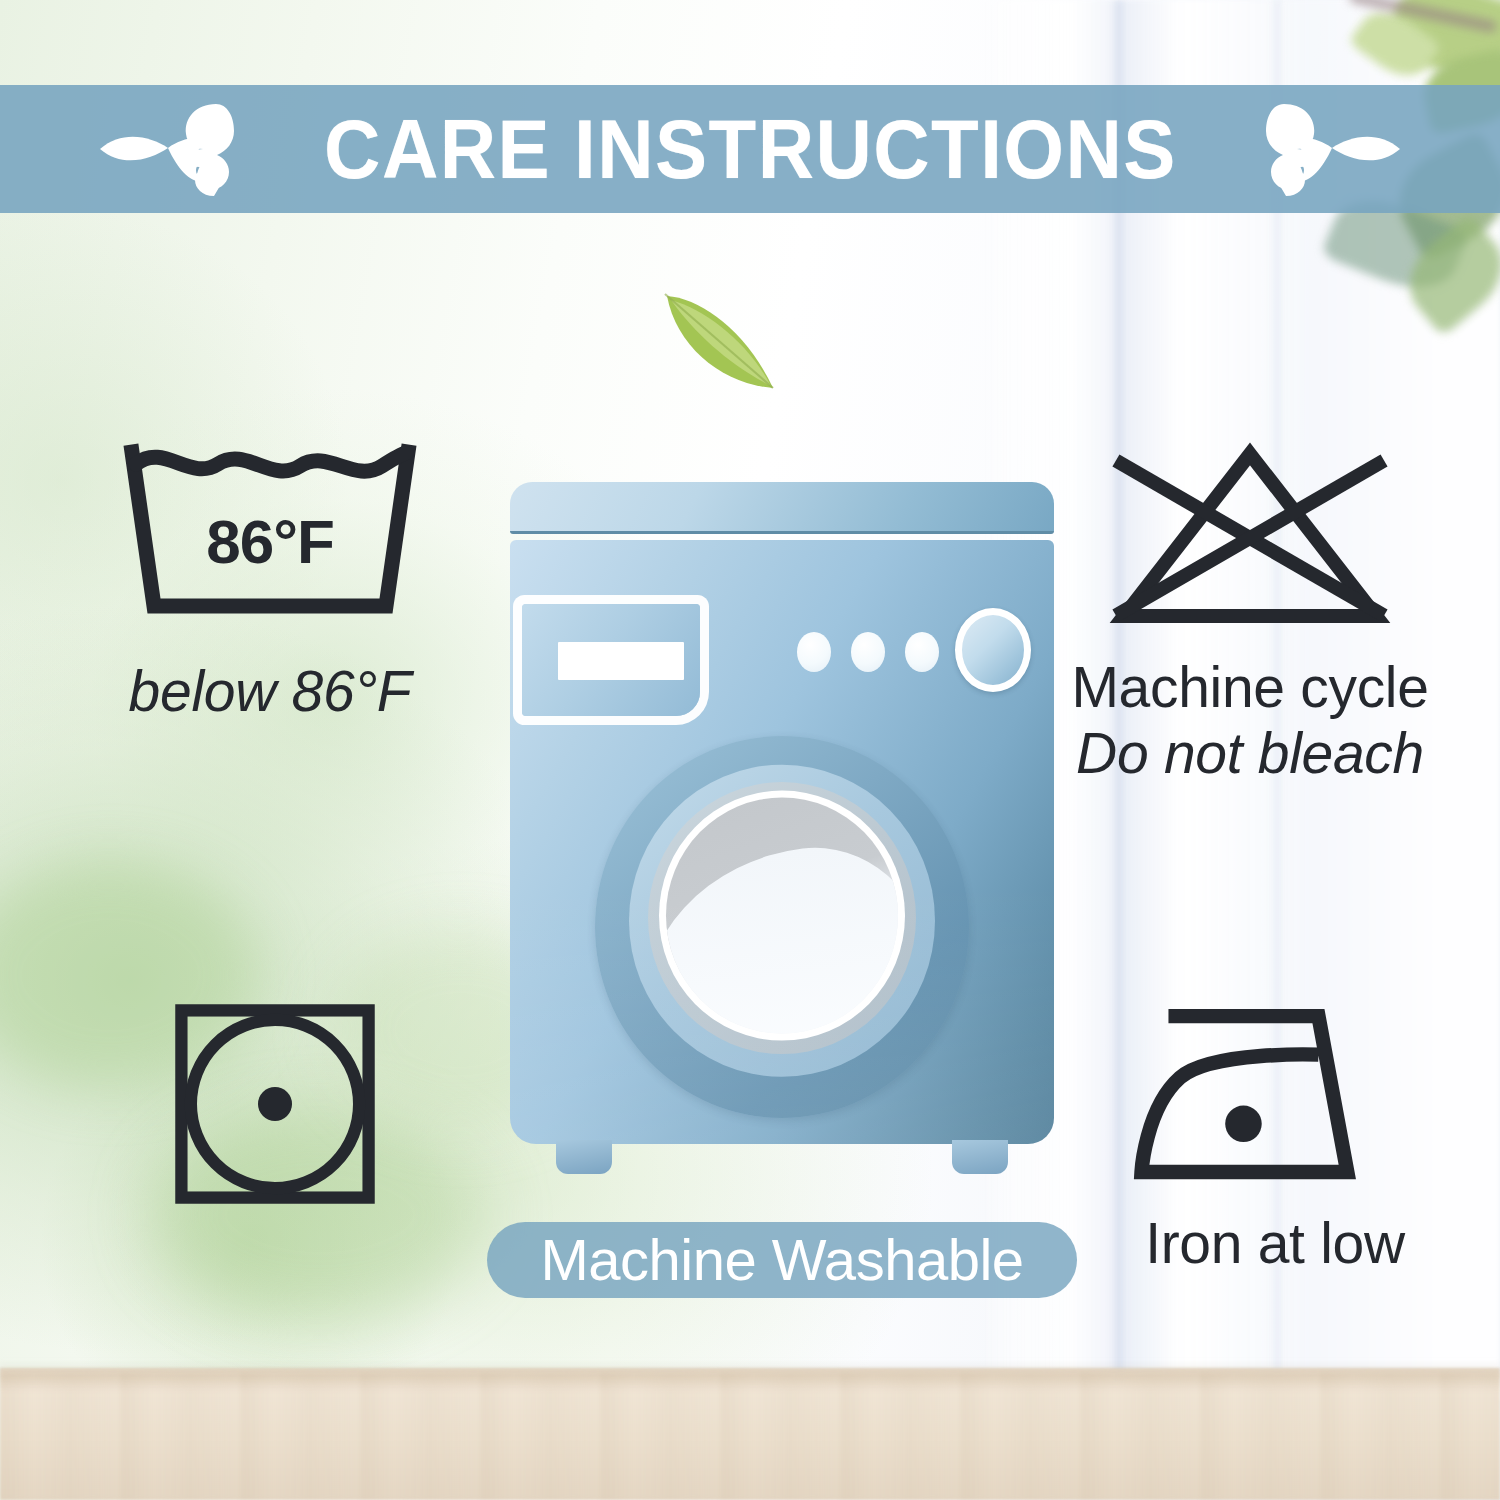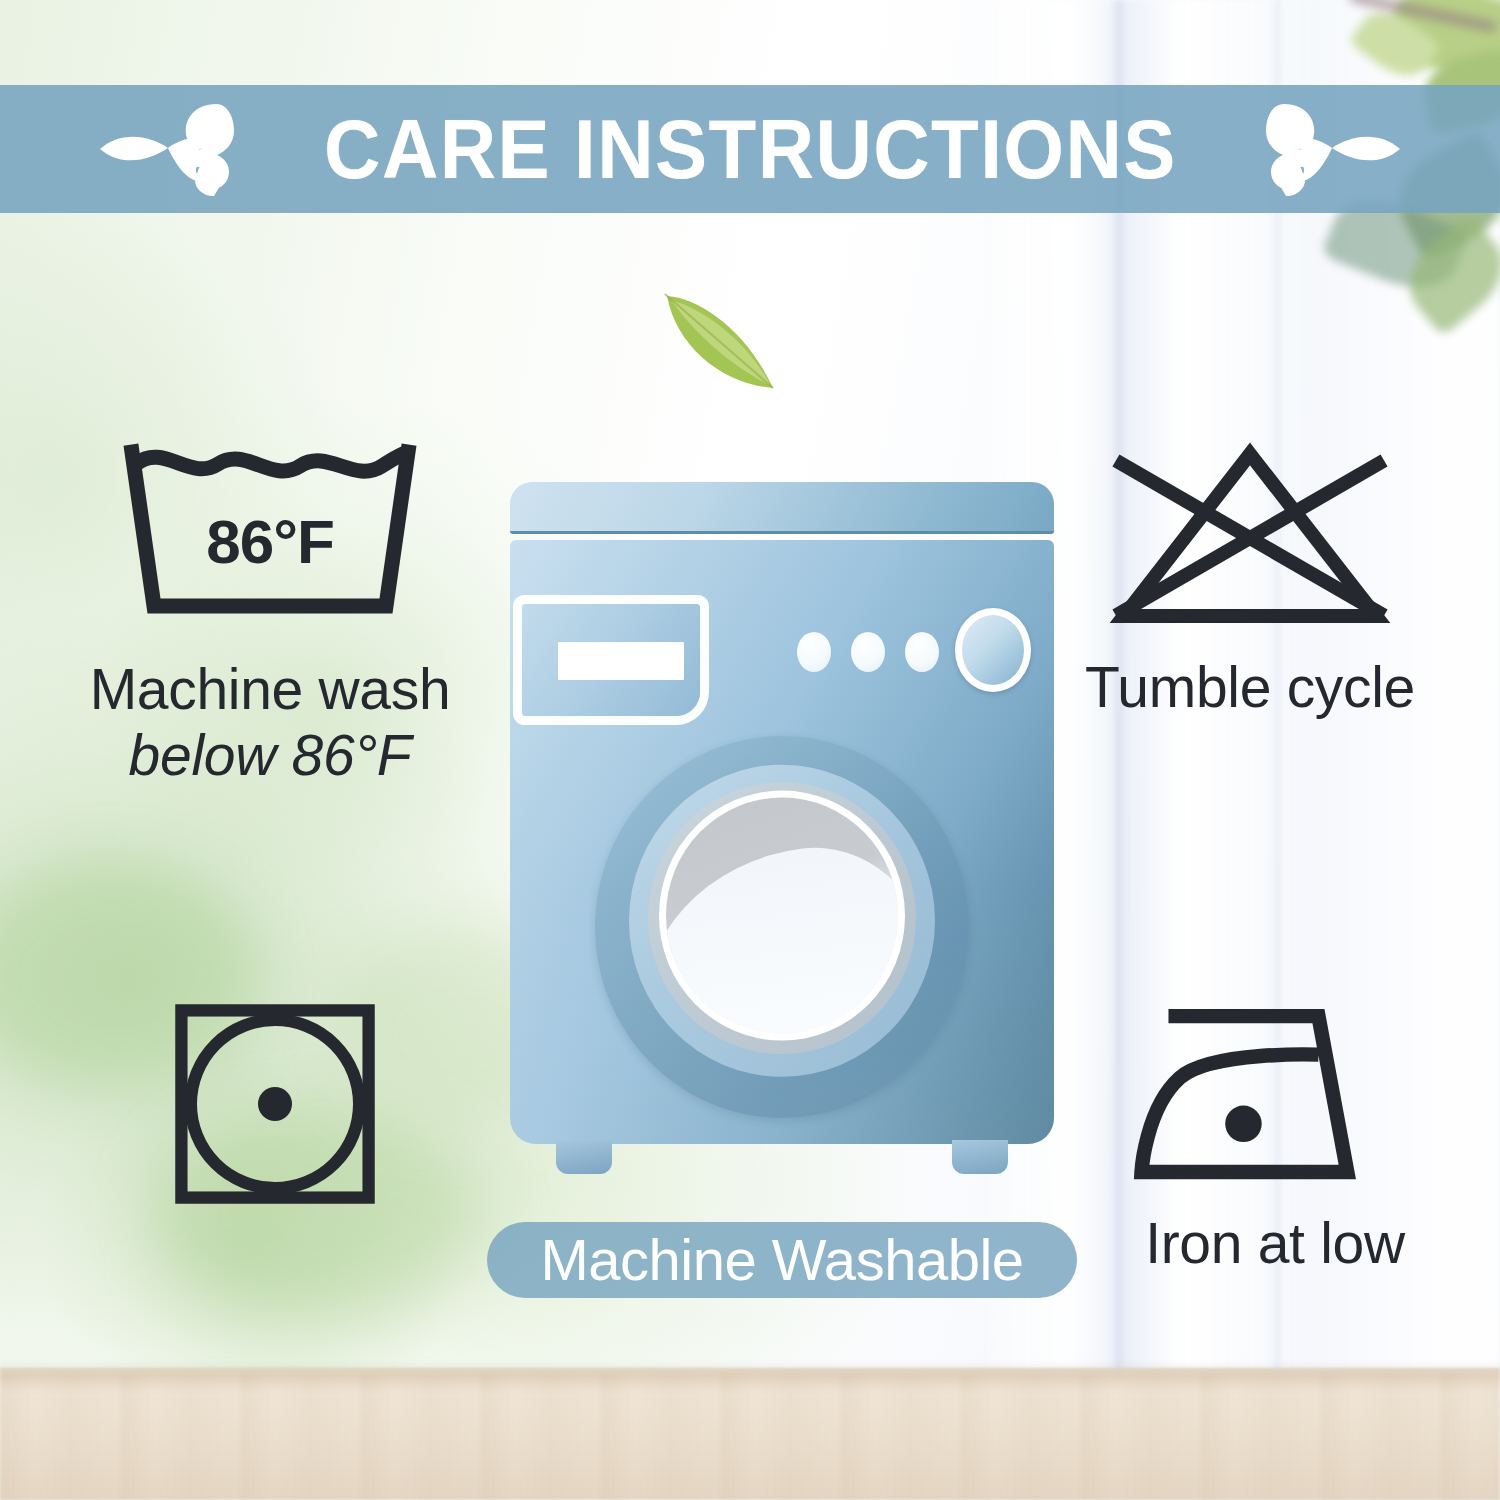--- a/index.html
+++ b/index.html
@@ -340,35 +340,35 @@
 
   <div class="cell cell-wash">
     <div class="tub-wrap">
       <svg class="glyph" viewBox="0 0 300 190" width="300" height="190" aria-hidden="true">
         <path d="M12 12 L34 166 L266 166 L288 12" fill="none" stroke="#25282e" stroke-width="15" stroke-linejoin="miter" stroke-linecap="square"></path>
         <path d="M16 24 C44 2 70 42 98 24 C126 6 152 44 180 26 C208 8 234 44 262 26 C276 17 282 14 286 13" fill="none" stroke="#25282e" stroke-width="15" stroke-linecap="round"></path>
       </svg>
       <div class="tub-temp">86°F</div>
     </div>
     <div class="cap-wrap">
-      <div class="cap">Machine wash</div>
       <div class="cap cap-l2">below 86°F</div>
     </div>
   </div>
 
   <div class="cell cell-bleach">
     <div>
       <svg class="glyph" viewBox="0 0 300 190" width="300" height="190" aria-hidden="true">
         <path d="M150 14 L276 176 L24 176 Z" fill="none" stroke="#25282e" stroke-width="14" stroke-linejoin="miter"></path>
         <line x1="22" y1="24" x2="278" y2="172" stroke="#25282e" stroke-width="14" stroke-linecap="square"></line>
         <line x1="278" y1="24" x2="22" y2="172" stroke="#25282e" stroke-width="14" stroke-linecap="square"></line>
       </svg>
     </div>
     <div class="cap-wrap">
-      <div class="cap">Tumble cycle</div>
+      <div class="cap">Machine cycle</div>
+      <div class="cap cap-l2">Do not bleach</div>
     </div>
   </div>
 
   <div class="cell cell-dry">
     <div>
       <svg class="glyph" viewBox="0 0 220 220" width="208" height="208" aria-hidden="true">
         <rect x="11" y="11" width="198" height="198" fill="none" stroke="#25282e" stroke-width="13"></rect>
         <circle cx="110" cy="110" r="89" fill="none" stroke="#25282e" stroke-width="13"></circle>
         <circle cx="110" cy="110" r="18" fill="#25282e"></circle>
       </svg>

